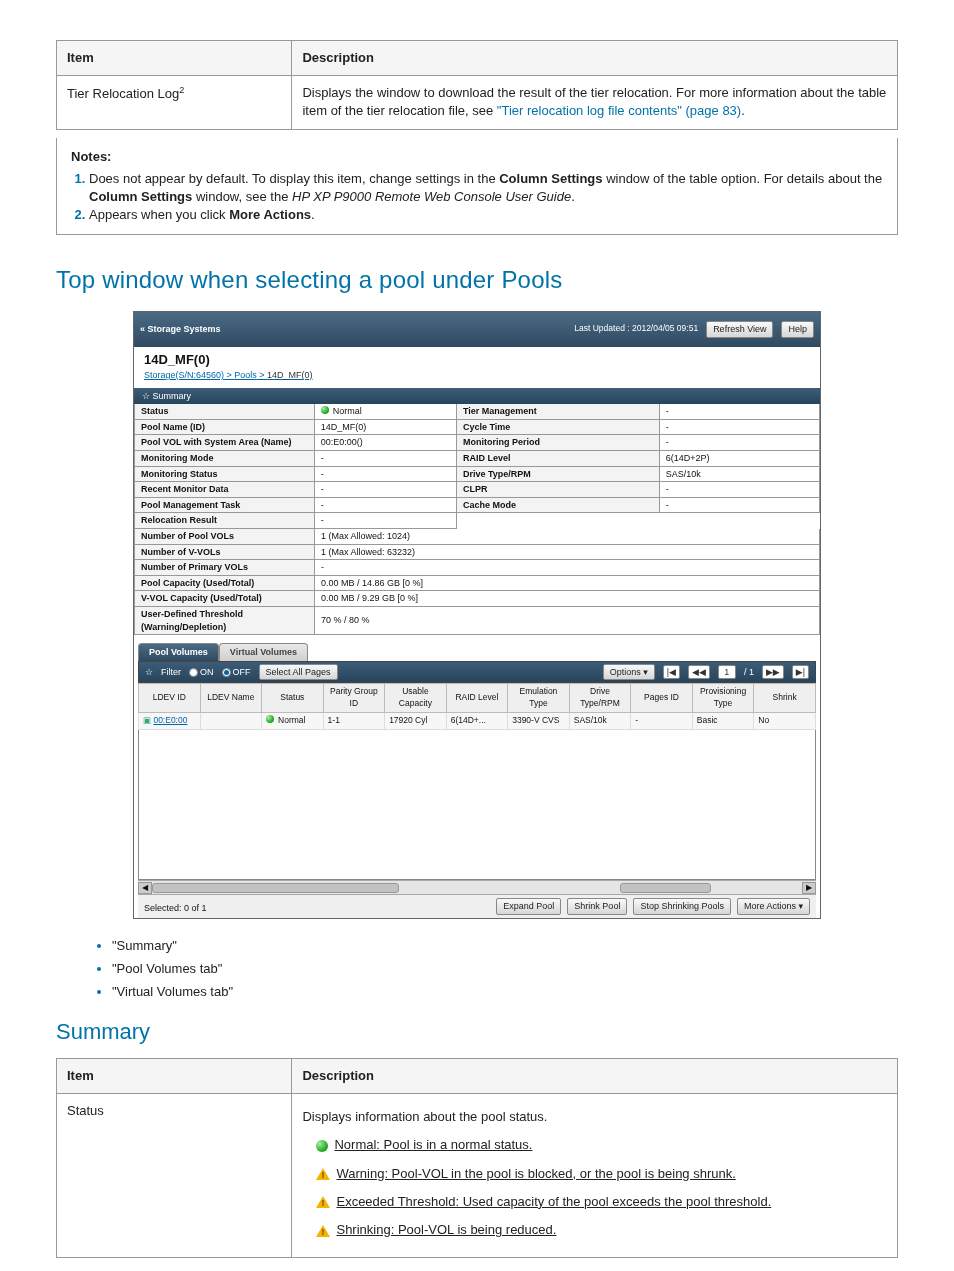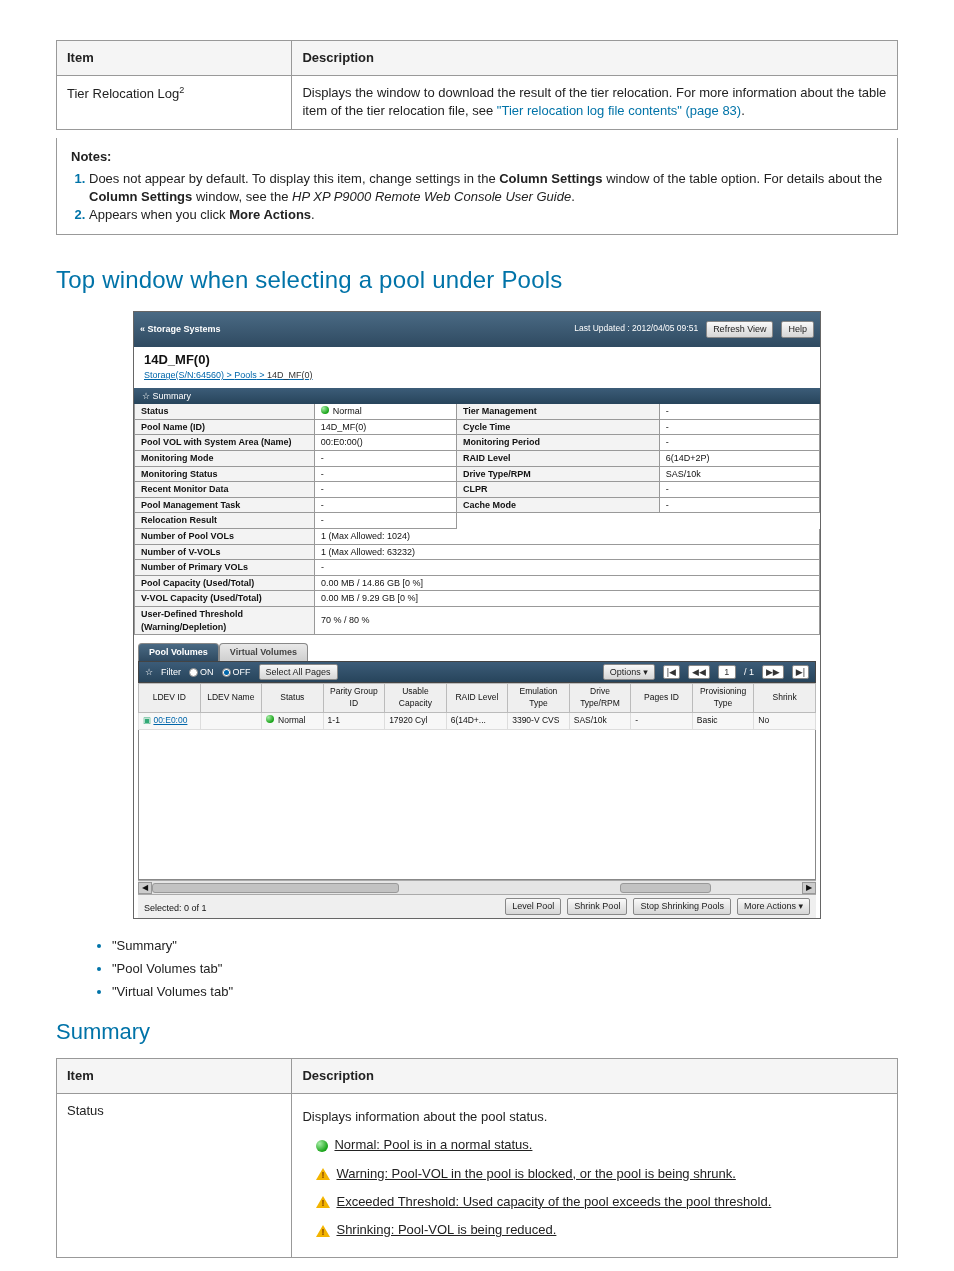--- a/index.html
+++ b/index.html
@@ -391,21 +391,21 @@
       <div class="btn">◀</div>
       <div class="track">
           <div class="thumb1"></div>
           <div class="thumb2"></div>
         </div>
       <div class="btn">▶</div>
     </div>
     <div class="footer">
       <span>Selected: 0 of 1</span>
       <span class="grow"></span>
-      <span class="app-btn">Level Pool</span>
+      <span class="app-btn">Expand Pool</span>
       <span class="app-btn">Shrink Pool</span>
       <span class="app-btn">Stop Shrinking Pools</span>
       <span class="app-btn">More Actions ▾</span>
     </div>
   </div>
 </div>
 
 <ul class="dots">
   <li>"Summary"</li>
   <li>"Pool Volumes tab"</li>

